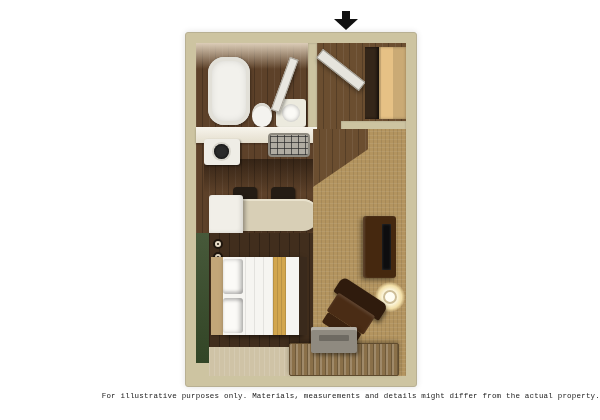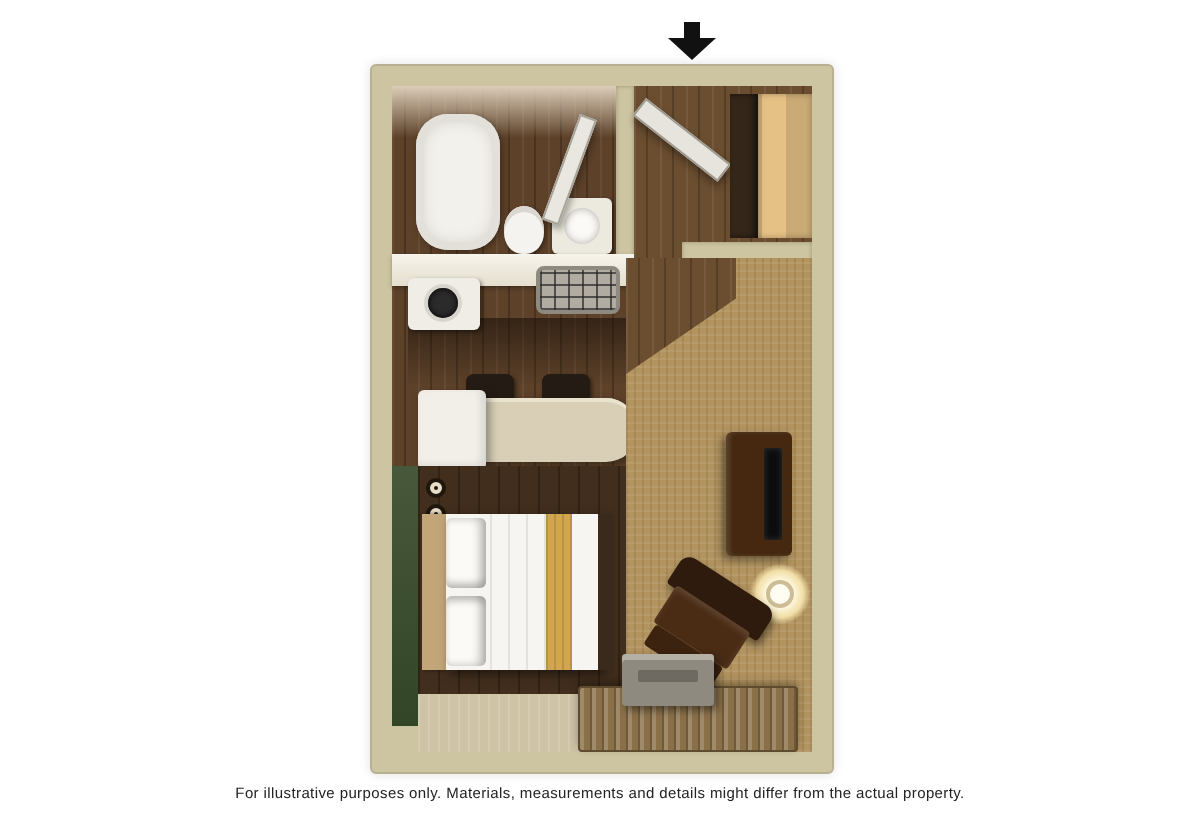--- a/index.html
+++ b/index.html
@@ -28,22 +28,22 @@
           repeating-linear-gradient(0deg, rgba(255,255,255,.07) 0 1px, rgba(0,0,0,0) 1px 4px),
           repeating-linear-gradient(90deg, rgba(0,0,0,.08) 0 1px, rgba(0,0,0,0) 1px 4px);}
   .carpet-light{background:#cfc3a6;background-image:
           repeating-linear-gradient(90deg, rgba(255,255,255,.12) 0 1px, rgba(0,0,0,0) 1px 5px);}
   .bedfloor{background:#412e1d;background-image:repeating-linear-gradient(90deg,
           rgba(0,0,0,.25) 0 1px, rgba(0,0,0,0) 1px 10px);}
 
   .wallseg{background:#cdc4a1;box-shadow:inset 0 0 2px rgba(0,0,0,.25);}
   .whiteband{background:linear-gradient(180deg,#f7f4ec,#e4decd);box-shadow:0 1px 2px rgba(0,0,0,.3);}
 
-  .disclaimer{left:0;top:392px;width:600px;text-align:center;font-size:7.5px;color:#222;
-              letter-spacing:.2px;}
+  .disclaimer{left:0;top:392px;width:600px;text-align:right;font-size:7.5px;color:#222;
+              letter-spacing:.2px;font-family:Liberation Mono, monospace;}
 
   .ring{width:10px;height:10px;border-radius:50%;background:#e8ddc8;border:2px solid #1f160d;
         box-sizing:border-box;}
   .ring::after{content:"";position:absolute;left:2px;top:2px;width:2px;height:2px;
         border-radius:50%;background:#1f160d;}
 </style>
 </head>
 <body>
 
 <div class="stage">

